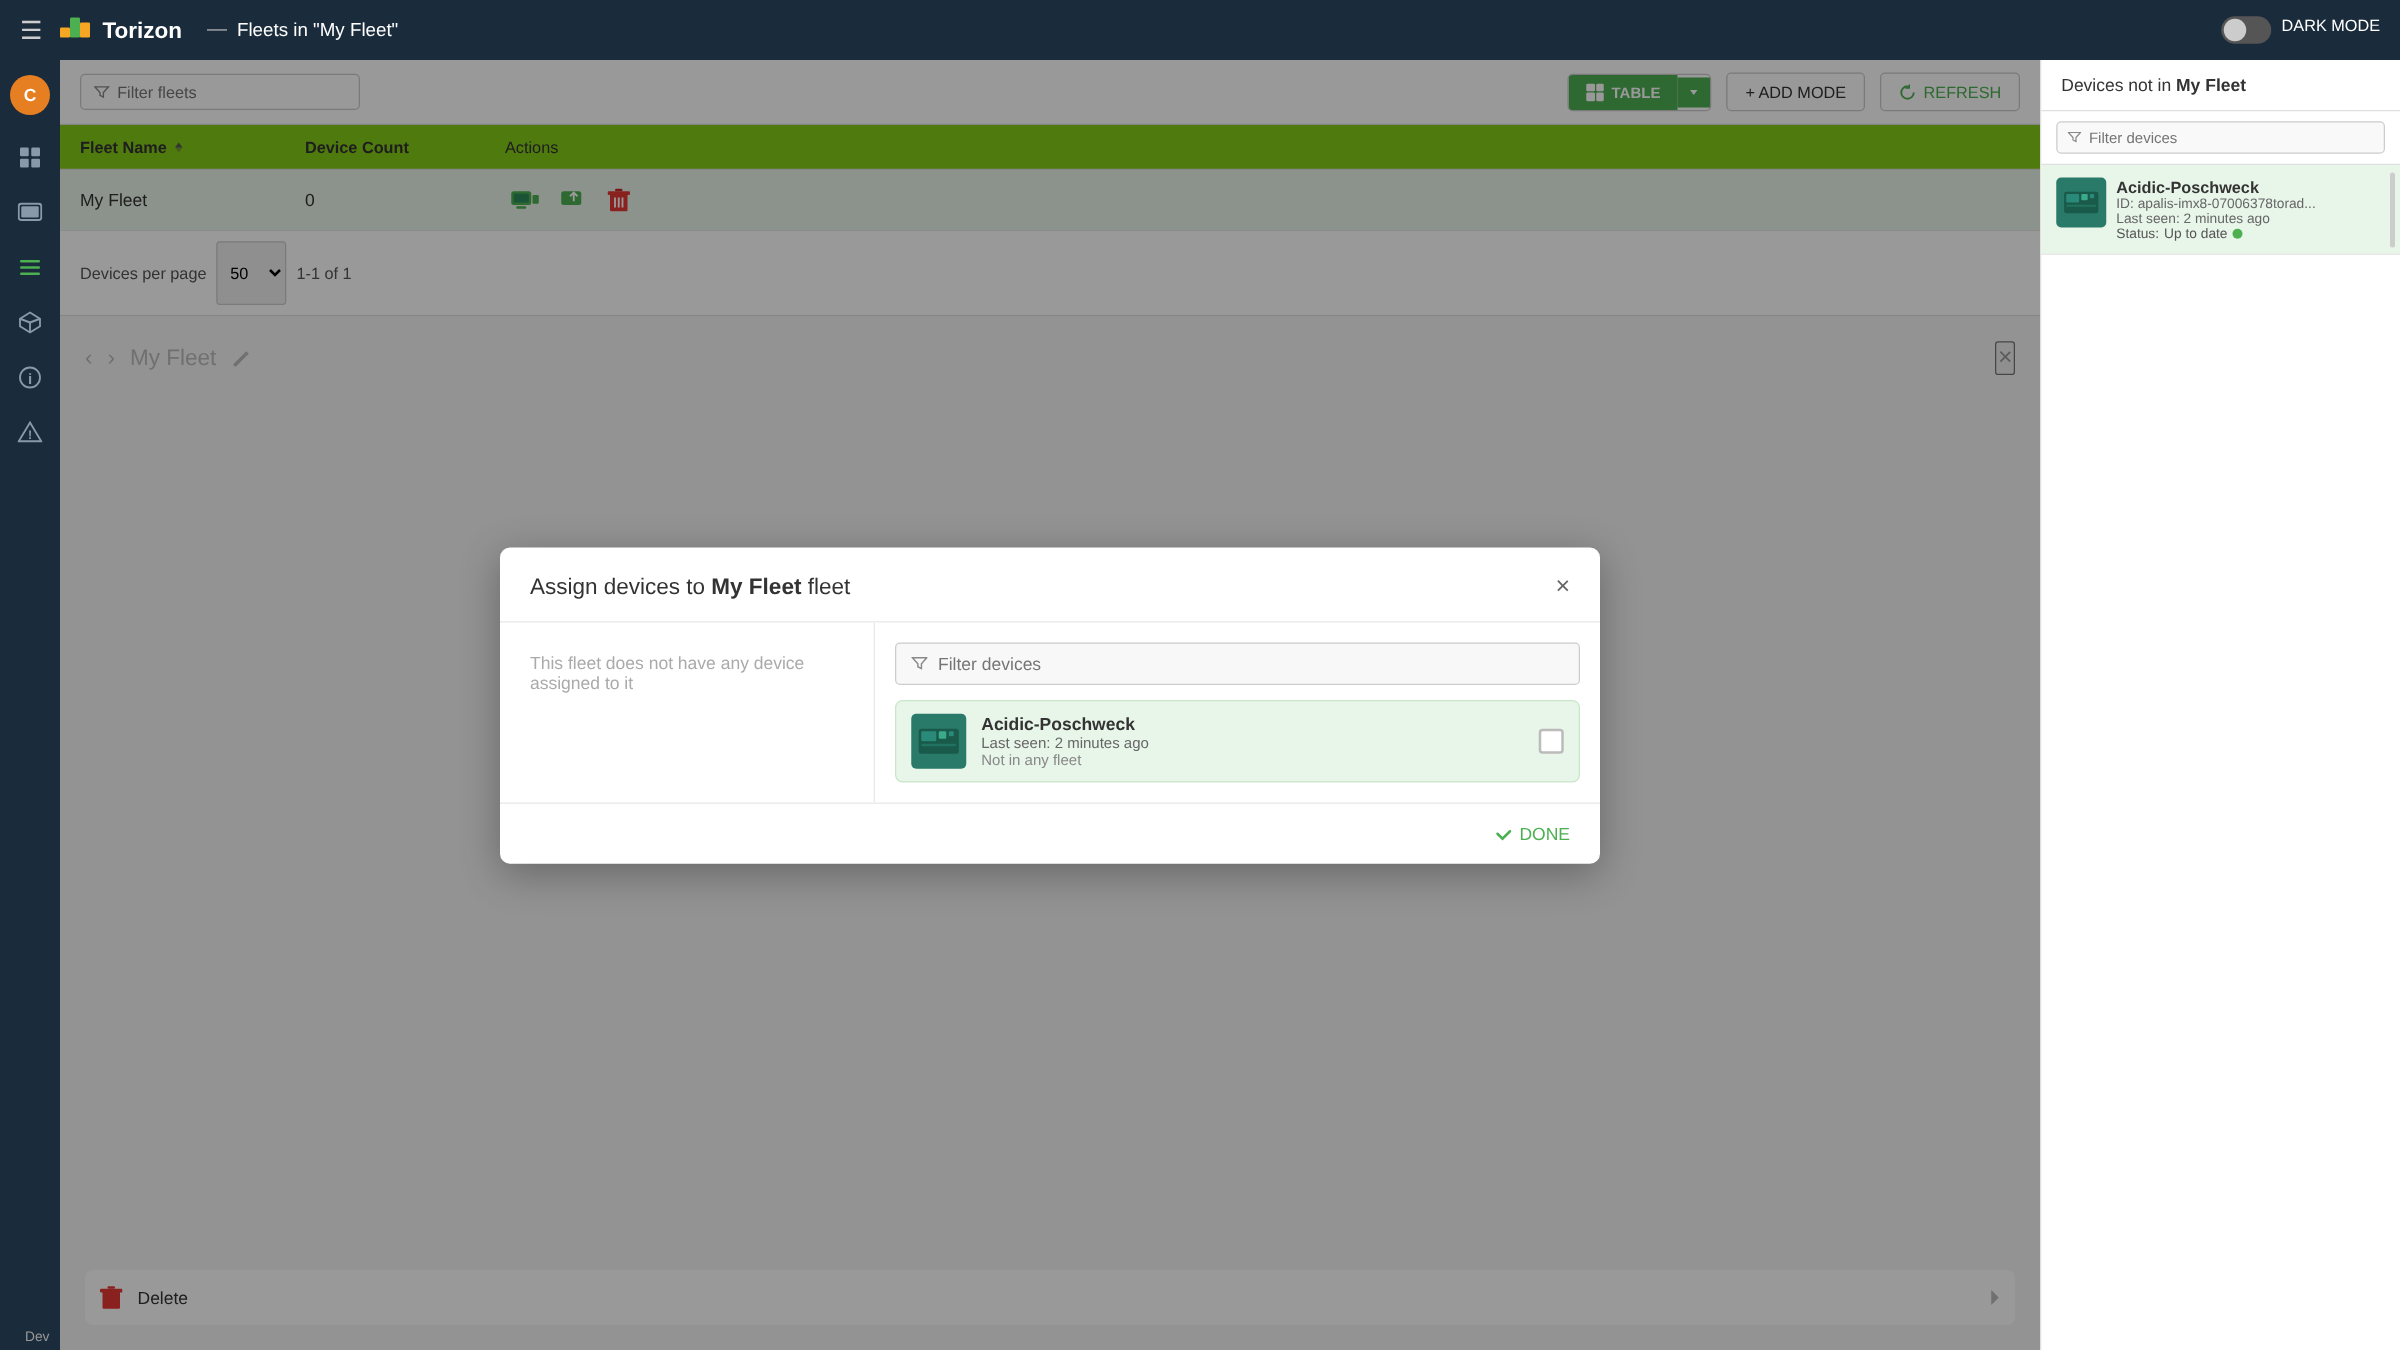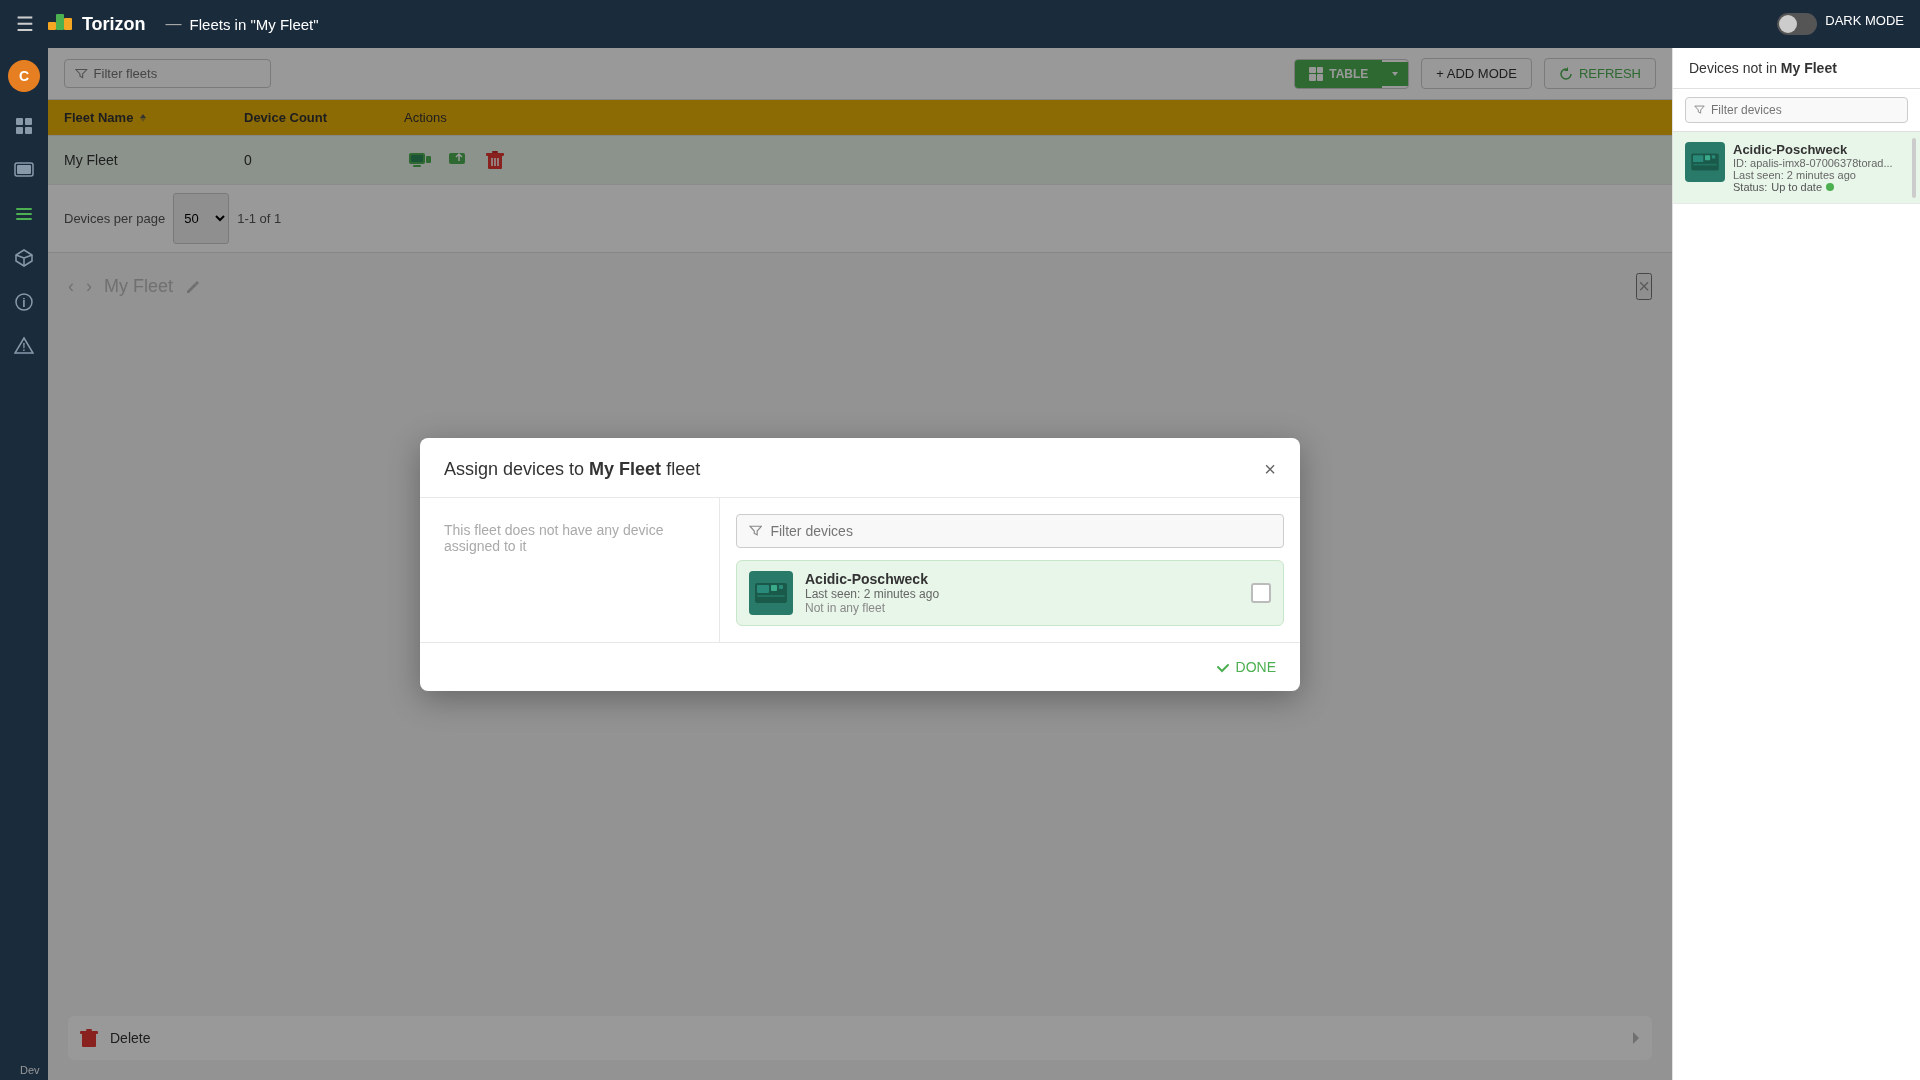--- a/index.html
+++ b/index.html
@@ -73,21 +73,21 @@
       padding: 10px 16px;
       display: flex;
       align-items: center;
       gap: 12px;
       border-bottom: 1px solid #e0e0e0;
       flex-shrink: 0;
     }
     .filter-input {
       display: flex; align-items: center; gap: 6px;
       border: 1px solid #ccc; border-radius: 4px;
-      padding: 6px 10px; background: white; width: 207px;
+      padding: 6px 10px; background: white; width: 224px;
     }
     .filter-input input { border: none; outline: none; font-size: 13px; width: 100%; color: #666; }
     .toolbar-spacer { flex: 1; }
     .btn-table {
       display: flex; align-items: center; gap: 0;
       border: 1px solid #ccc; border-radius: 4px; overflow: hidden;
     }
     .btn-table-main {
       background: #4caf50; color: white; padding: 7px 14px;
       font-size: 12px; font-weight: 600; cursor: pointer;
@@ -110,21 +110,21 @@
     }
     .btn-refresh span { color: #4caf50; }
 
     
     .table-area {
       background: white;
       flex-shrink: 0;
     }
     .table-header {
       display: flex; align-items: center; padding: 10px 16px;
-      border-bottom: 1px solid #e0e0e0; background: #eab308;
+      border-bottom: 1px solid #e0e0e0; background: #84cc16;
     }
     .col-fleet-name { width: 180px; font-size: 13px; font-weight: 600; color: #333; display: flex; align-items: center; gap: 4px; }
     .col-device-count { width: 160px; font-size: 13px; font-weight: 600; color: #333; }
     .col-actions { font-size: 13px; font-weight: 400; color: #333; }
     .table-row {
       display: flex; align-items: center; padding: 10px 16px;
       border-bottom: 1px solid #e8e8e8; background: #e8f5e9;
     }
     .cell-fleet-name { width: 180px; font-size: 14px; color: #333; }
     .cell-device-count { width: 160px; font-size: 14px; color: #333; }
@@ -132,21 +132,21 @@
     .action-btn { cursor: pointer; padding: 4px; border-radius: 4px; }
     .action-btn svg { display: block; }
     .table-footer {
       display: flex; align-items: center; padding: 8px 16px;
       font-size: 13px; color: #555; gap: 8px; background: white; border-bottom: 1px solid #e0e0e0;
     }
     .per-page-select { border: 1px solid #ccc; border-radius: 3px; padding: 16px 6px; font-size: 13px; }
 
     
     .right-panel {
-      width: 248px;
+      width: 288px;
       background: white;
       border-left: 1px solid #e0e0e0;
       display: flex;
       flex-direction: column;
       flex-shrink: 0;
     }
     .right-panel-header {
       padding: 12px 16px;
       border-bottom: 1px solid #e0e0e0;
       font-size: 14px; font-weight: 500; color: #333;

